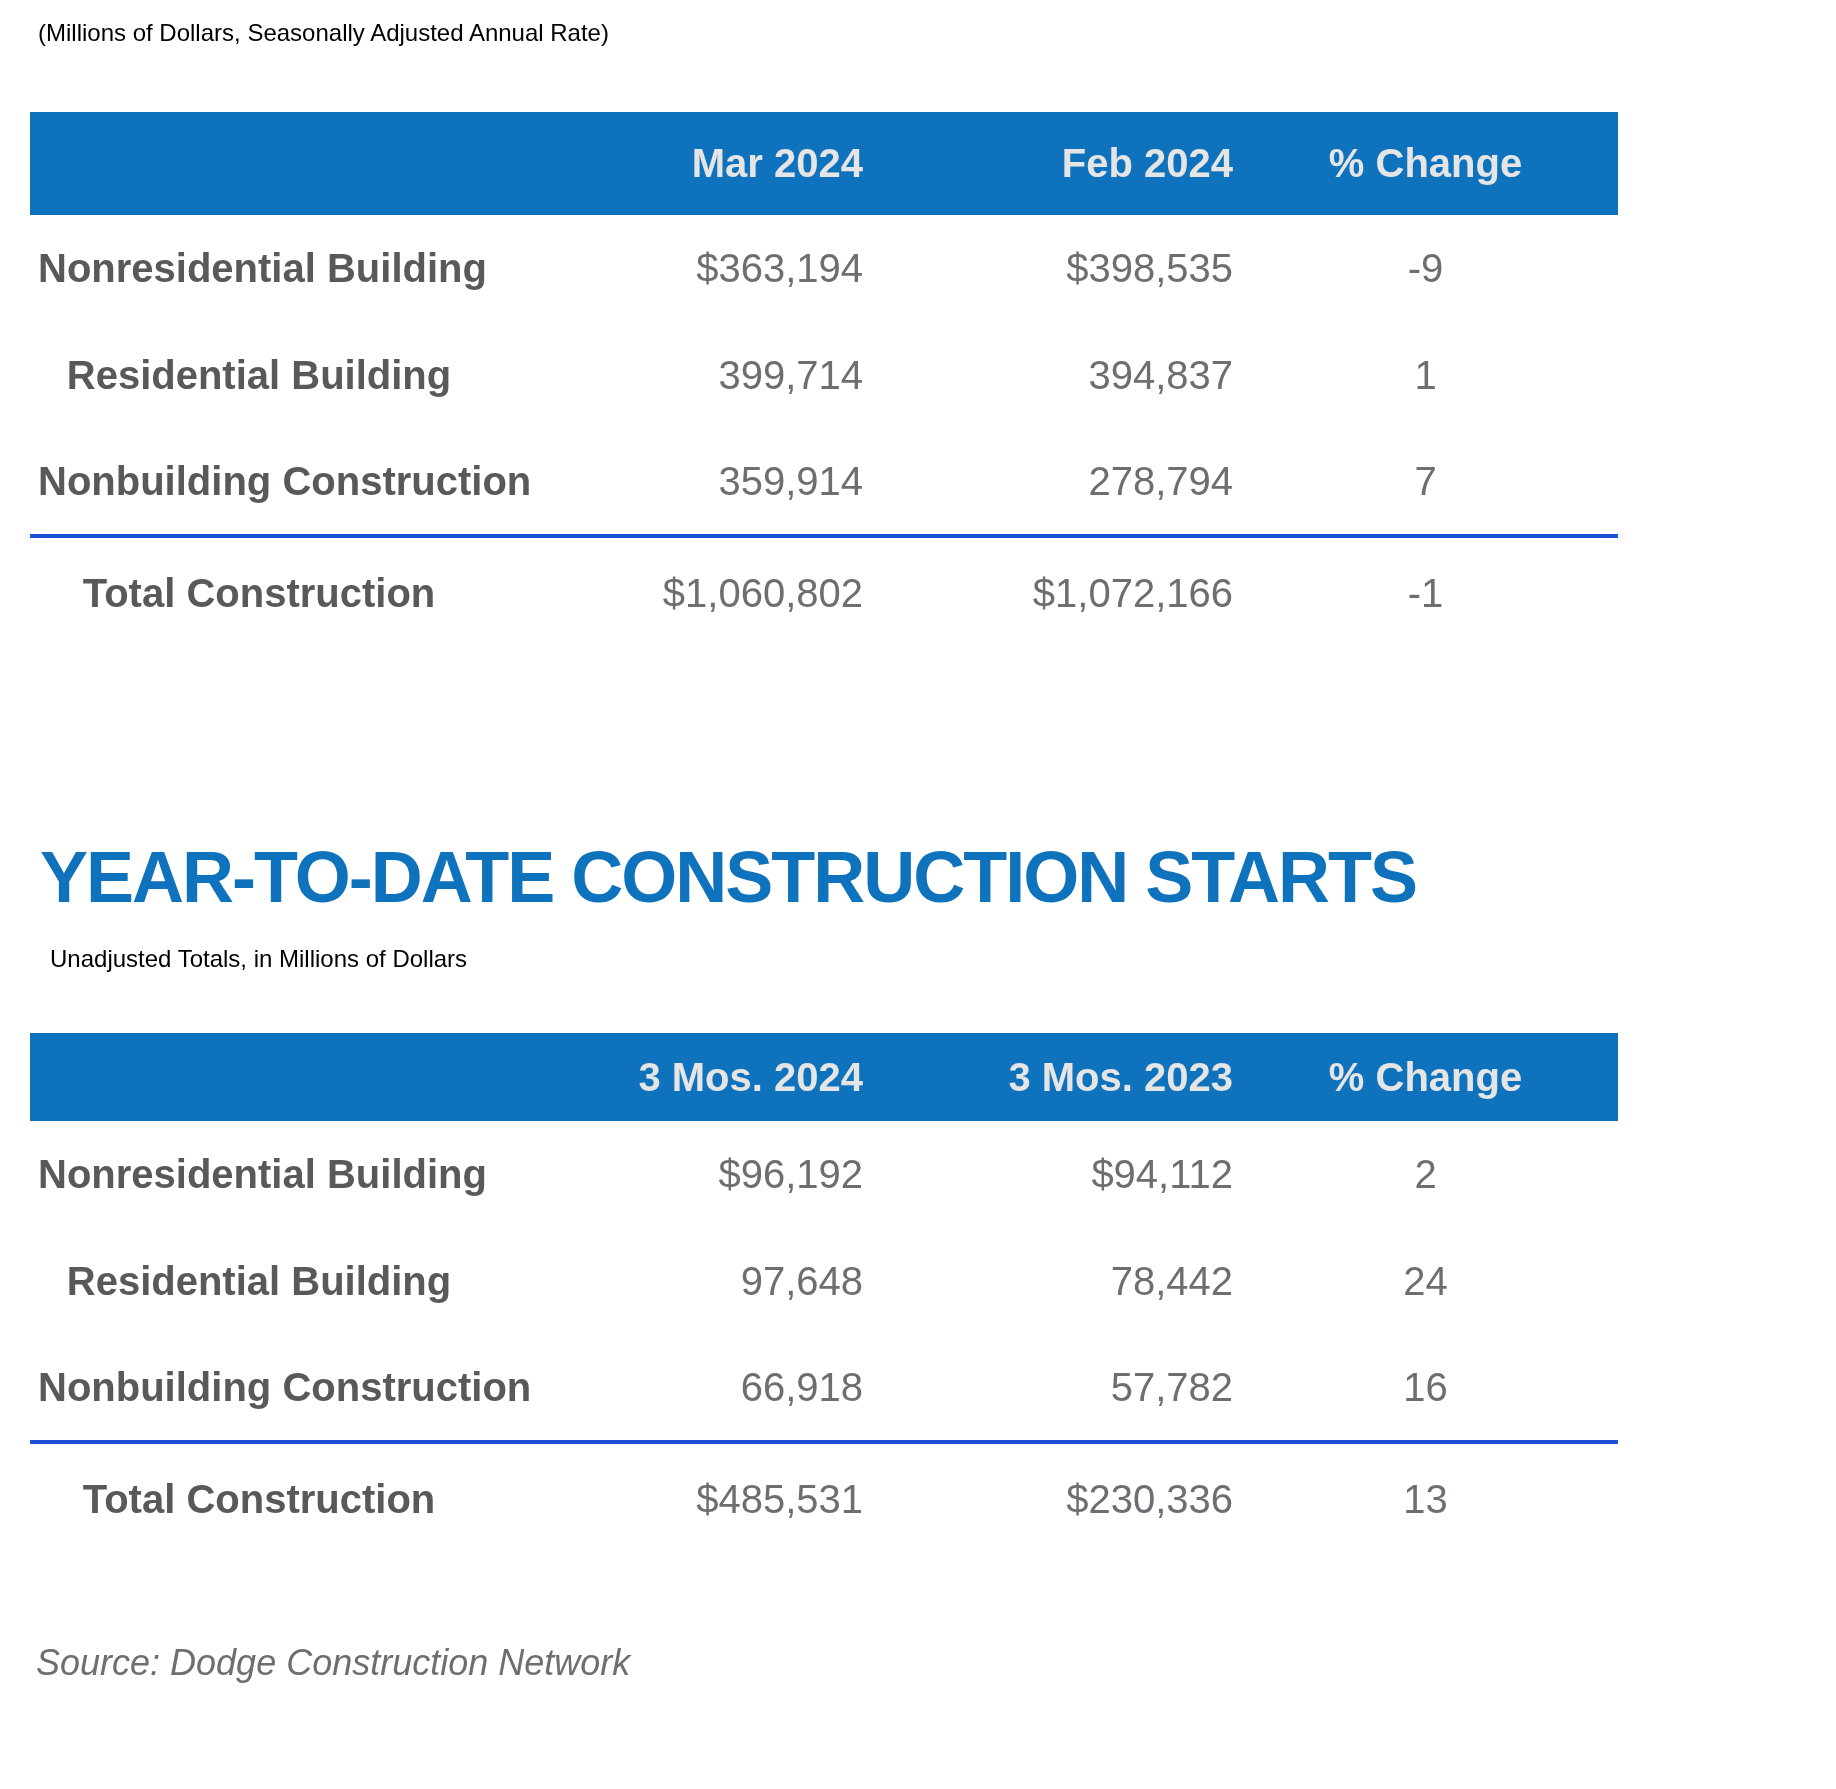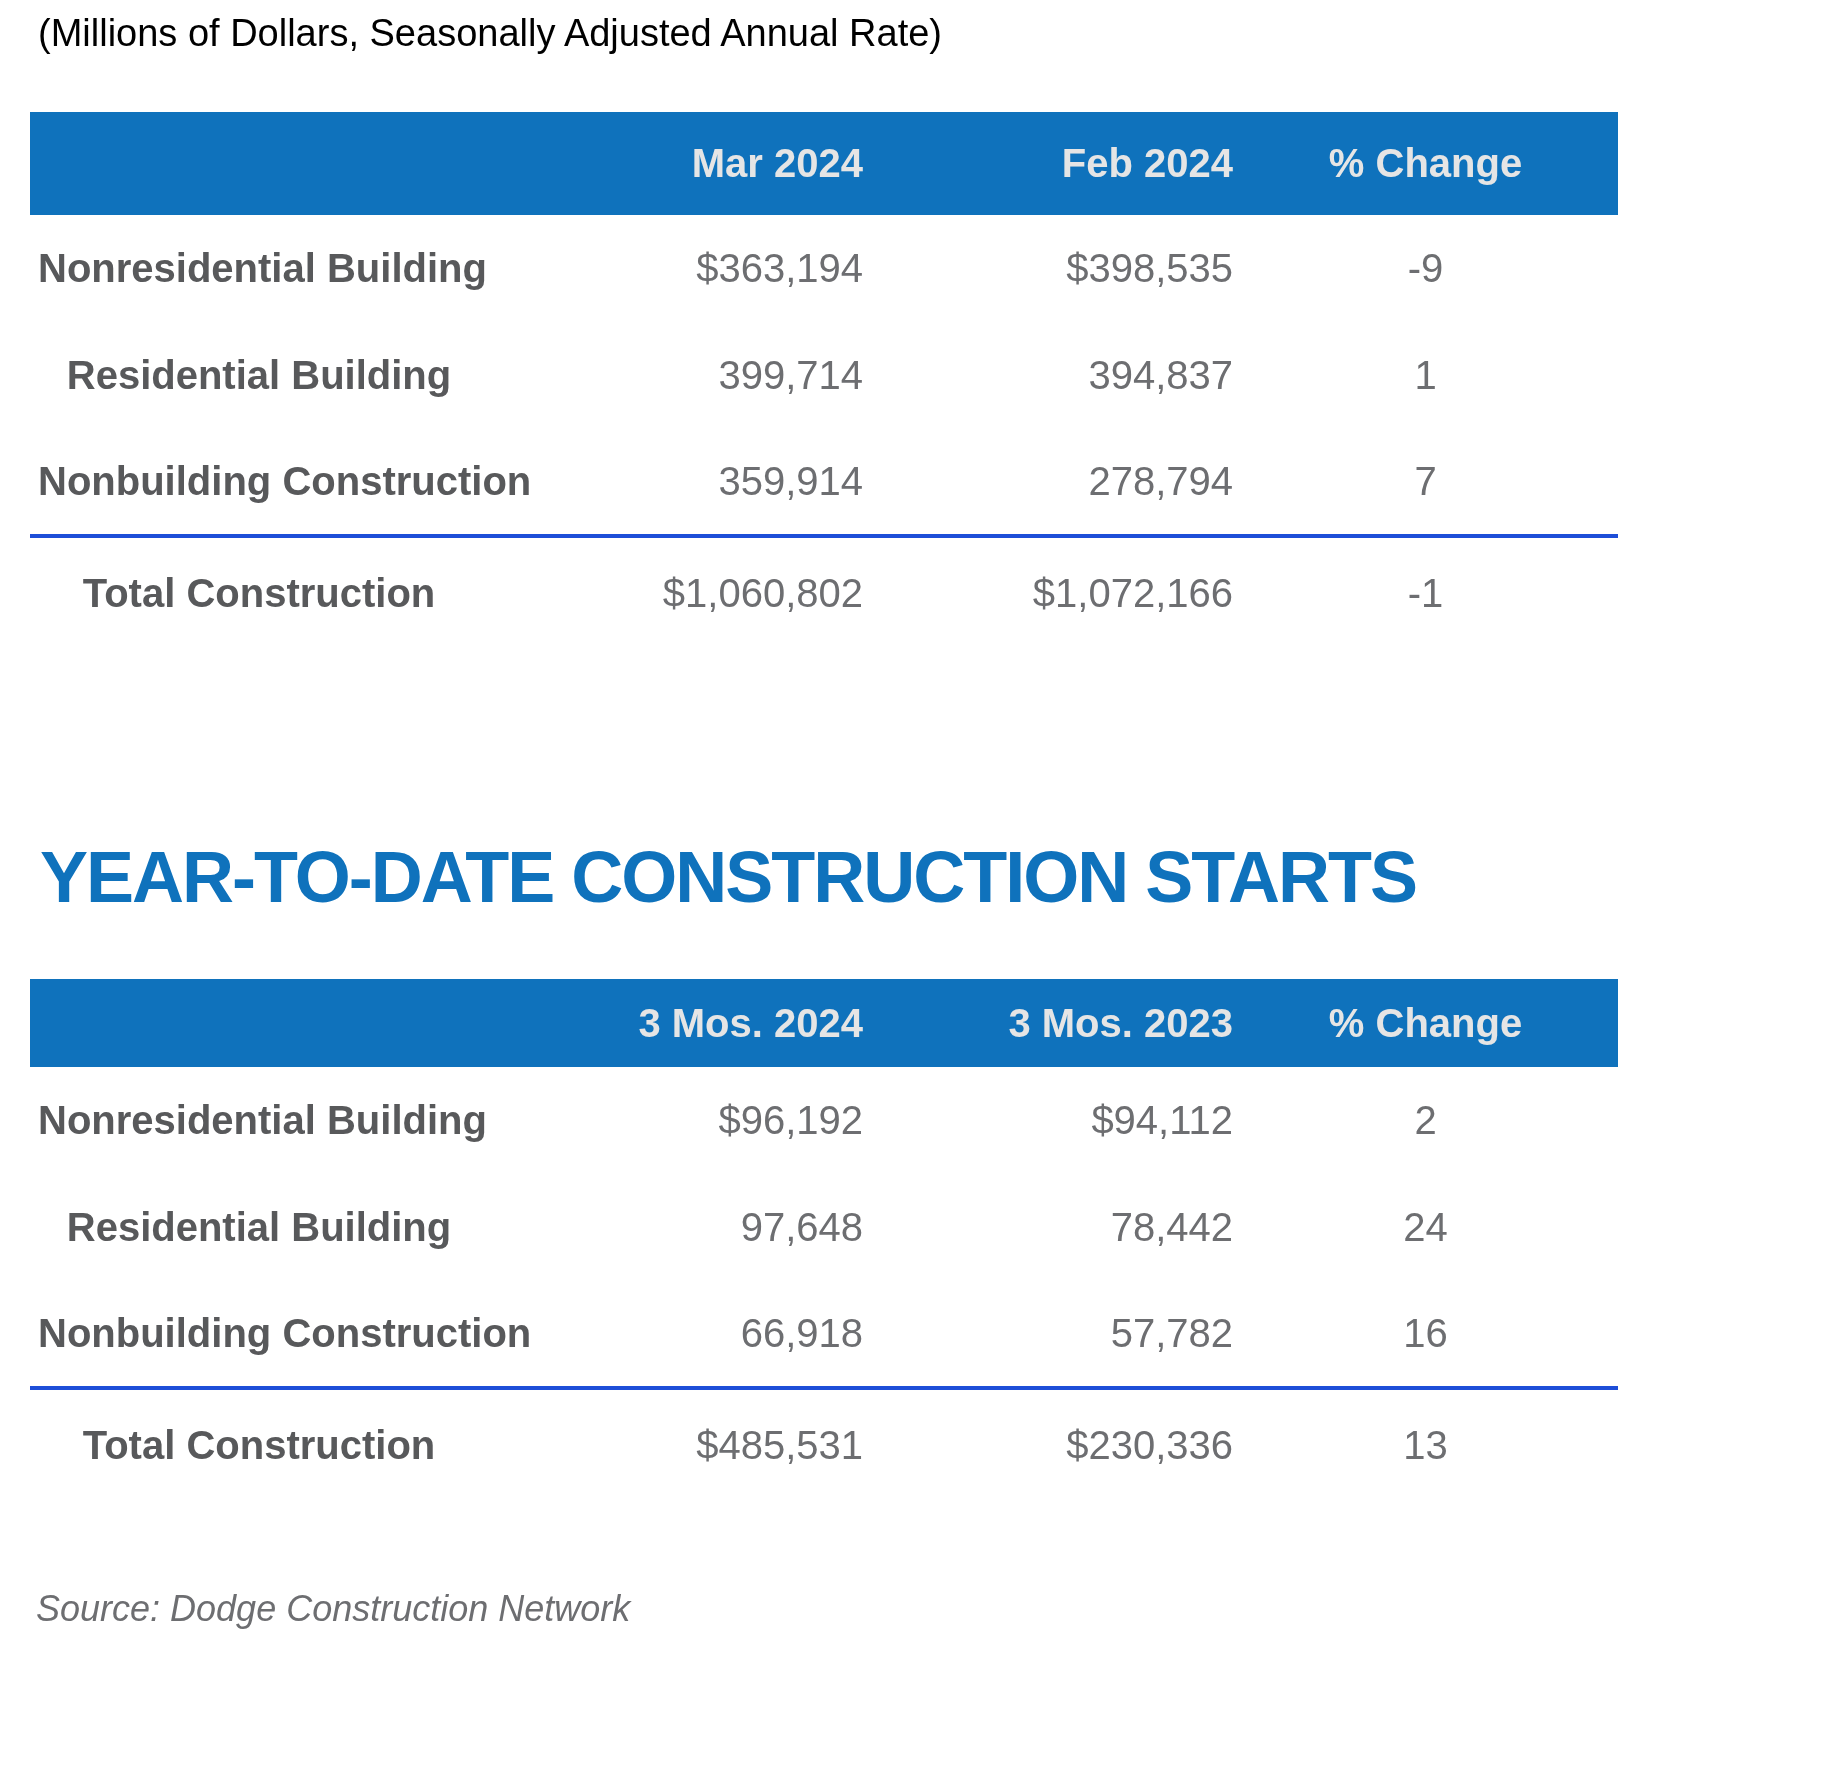--- a/index.html
+++ b/index.html
@@ -11,21 +11,21 @@
   .page { position: relative; width: 1836px; height: 1789px; }
 
   h1.sec-title {
     margin: 0; font-weight: bold; letter-spacing: -2px;
     color: #0F72BC; white-space: nowrap;
   }
   #monthly-title { margin: 16px 0 0 40px; font-size: 77px; line-height: 92px; }
   #ytd-title     { margin: 178px 0 0 40px; font-size: 72px; line-height: 102px; }
 
   p.sec-subtitle {
-    margin: 0; color: #000000; font-size: 38px; line-height: 46px; white-space: nowrap;
+    margin: 0; color: #000000; font-size: 24px; line-height: 46px; white-space: nowrap;
   }
   #monthly-subtitle { margin: 10px 0 0 38px; }
   #ytd-subtitle     { margin: 8px 0 0 50px; }
 
   table.data-table {
     border-collapse: collapse; table-layout: fixed;
     width: 1588px; margin-left: 30px;
   }
   #monthly-table { margin-top: 56px; }
   #ytd-table     { margin-top: 51px; }
@@ -107,20 +107,21 @@
           <td class="cell-num">$1,060,802</td>
           <td class="cell-num">$1,072,166</td>
           <td class="cell-change">-1</td>
         </tr>
       </tbody>
     </table>
   </section>
 
   <section>
     <h1 id="ytd-title" class="sec-title">YEAR-TO-DATE CONSTRUCTION STARTS</h1>
+    <p id="ytd-subtitle" class="sec-subtitle">Unadjusted Totals, in Millions of Dollars</p>
 
     <table id="ytd-table" class="data-table">
       <colgroup>
         <col class="c-label">
           <col class="c-num1">
           <col class="c-num2">
           <col class="c-change">
       </colgroup>
       <thead>
         <tr>

